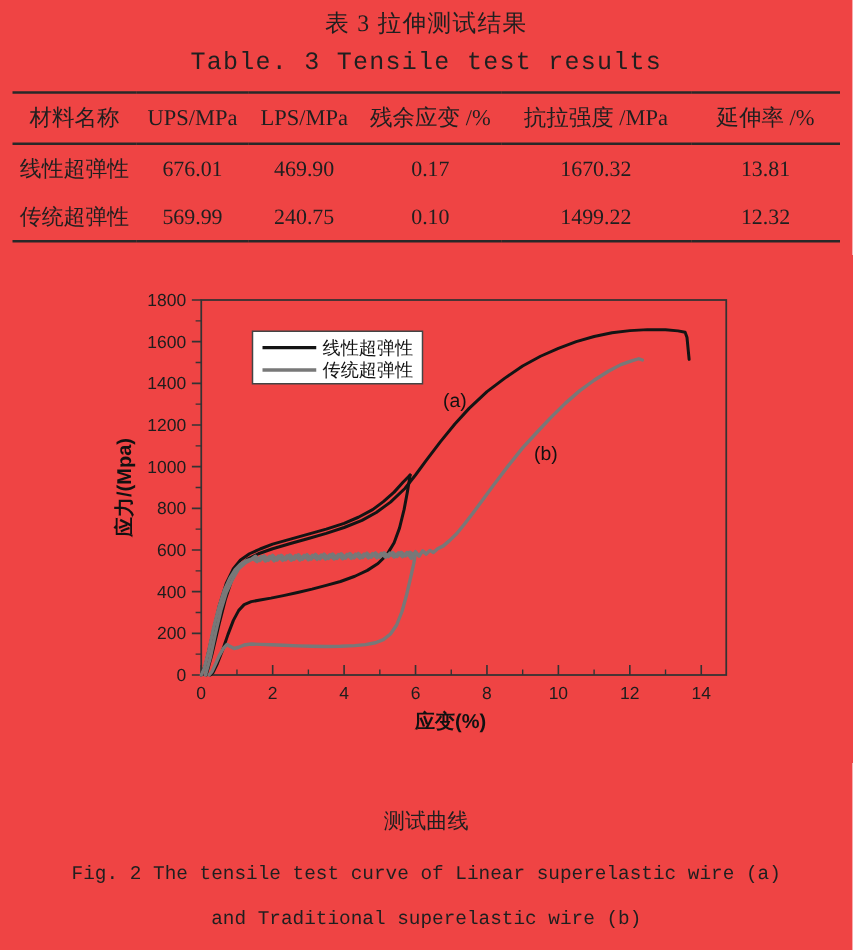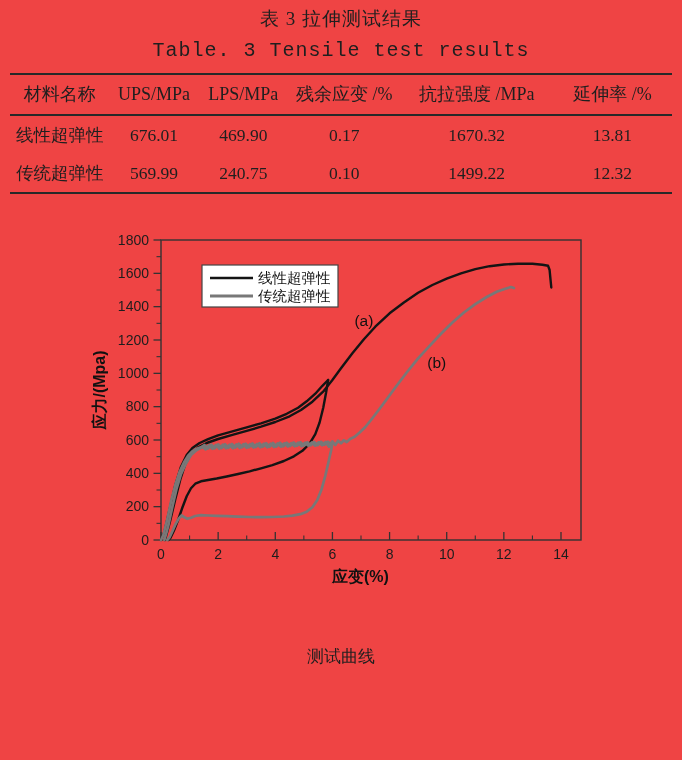--- a/index.html
+++ b/index.html
@@ -147,14 +147,16 @@
         <rect x="202" y="40" width="136" height="42" fill="#ffffff" stroke="#444" stroke-width="1.2"></rect>
         <line x1="210" y1="53" x2="253" y2="53" stroke="#141414" stroke-width="2.6"></line>
         <text x="258" y="58" font-size="14.5" fill="#111">线性超弹性</text>
         <line x1="210" y1="71" x2="253" y2="71" stroke="#787878" stroke-width="2.8"></line>
         <text x="258" y="76" font-size="14.5" fill="#111">传统超弹性</text>
         <text x="363.8541" y="100.83333333333331" font-size="15.5" fill="#111" text-anchor="middle">(a)</text>
         <text x="436.71015" y="143.33333333333334" font-size="15.5" fill="#111" text-anchor="middle">(b)</text>
       </svg></div>
 
   <div class="cap cap-cn2">测试曲线</div>
+  <div class="cap cap-en1">Fig. 2  The tensile test curve of Linear superelastic wire (a)</div>
+  <div class="cap cap-en2">and Traditional superelastic wire (b)</div>
 
 </div>
 
 </body></html>

